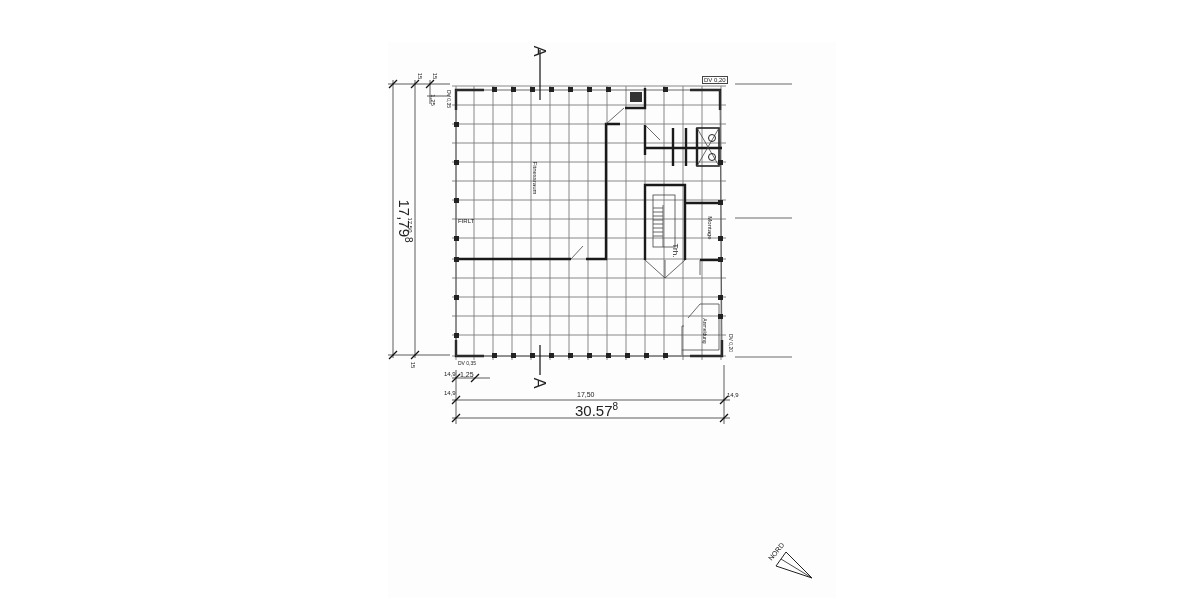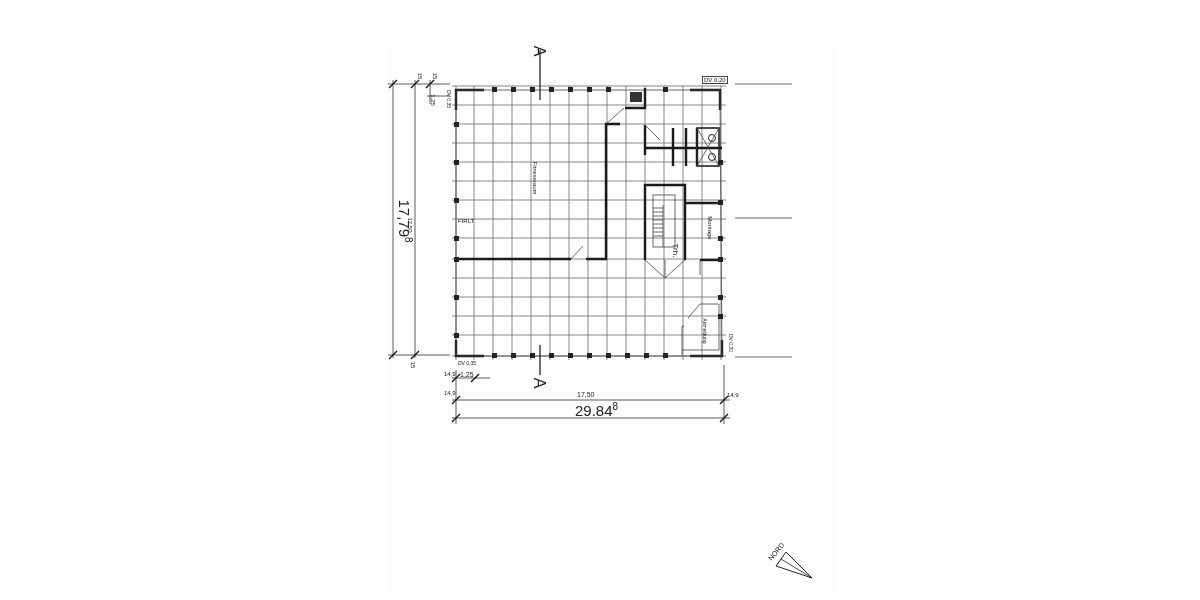--- a/index.html
+++ b/index.html
@@ -209,16 +209,16 @@
 <div class="lbl" style="left:402px;top:222px;font-size:6px;transform:rotate(90deg);">17,50</div>
 <div class="lbl" style="left:417px;top:73px;font-size:6px;transform:rotate(90deg);">15</div>
 <div class="lbl" style="left:432px;top:73px;font-size:6px;transform:rotate(90deg);">15</div>
 <div class="lbl" style="left:427px;top:97px;font-size:6px;transform:rotate(90deg);">1,25</div>
 <div class="lbl" style="left:410px;top:362px;font-size:6px;transform:rotate(90deg);">15</div>
 
 <div class="lbl" style="left:444px;top:371px;font-size:6px;">14,9</div>
 <div class="lbl" style="left:460px;top:371px;font-size:7px;">1,25</div>
 <div class="lbl" style="left:444px;top:390px;font-size:6px;">14,9</div>
 <div class="lbl" style="left:577px;top:391px;font-size:7px;">17,50</div>
-<div class="lbl" style="left:575px;top:401px;font-size:15px;"><span>29.84</span><sup style="font-size:10px">8</sup></div>
+<div class="lbl" style="left:575px;top:401px;font-size:15px;"><span>30.57</span><sup style="font-size:10px">8</sup></div>
 <div class="lbl" style="left:727px;top:392px;font-size:6px;">14,9</div>
 
 <div class="lbl" style="left:766px;top:548px;font-size:7px;transform:rotate(-50deg);">NORD</div>
 
 </body></html>

